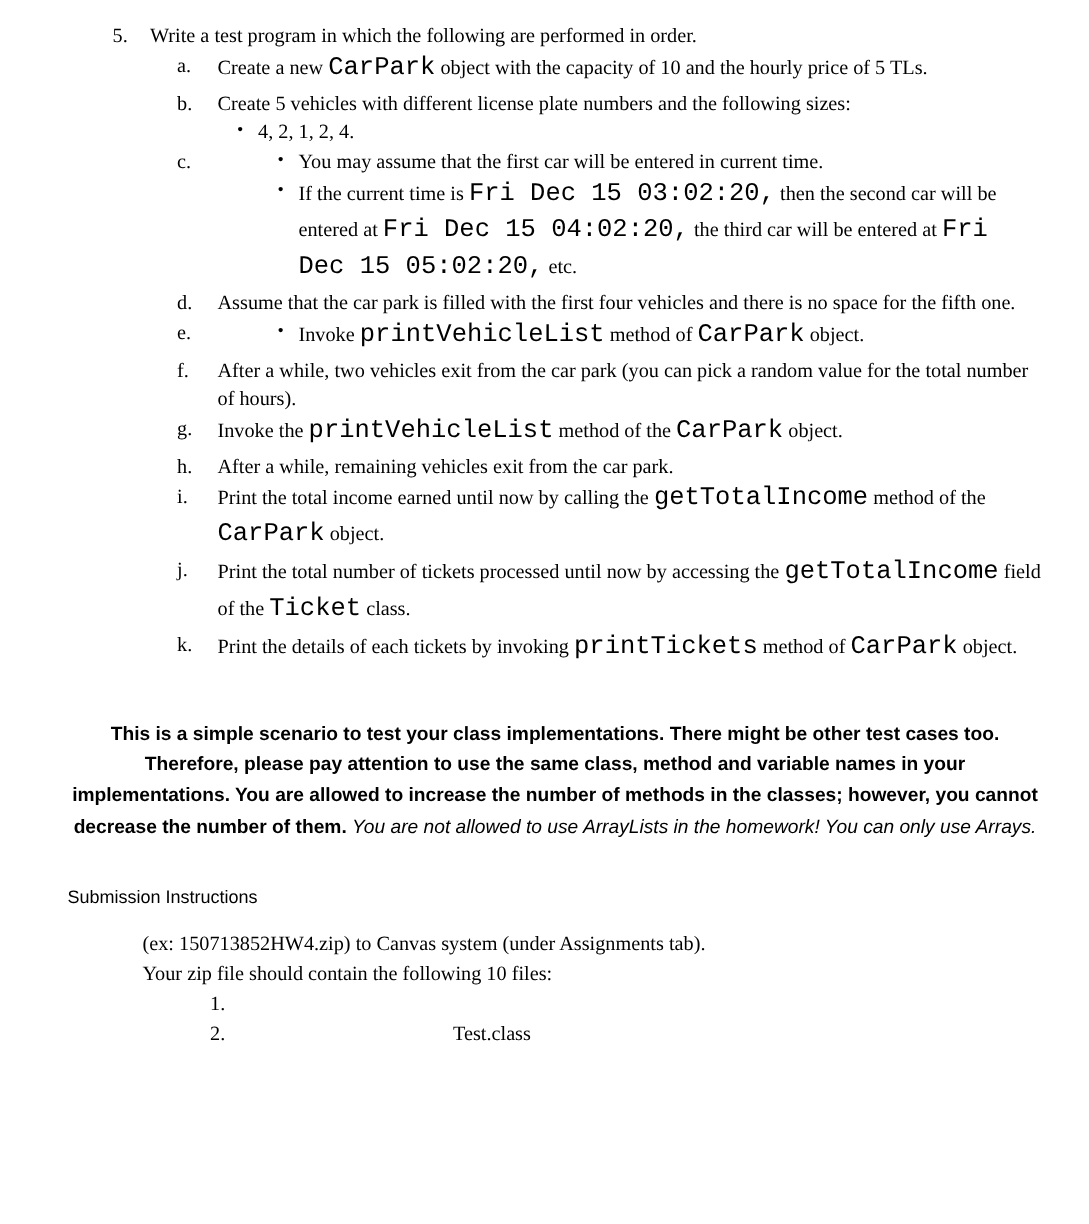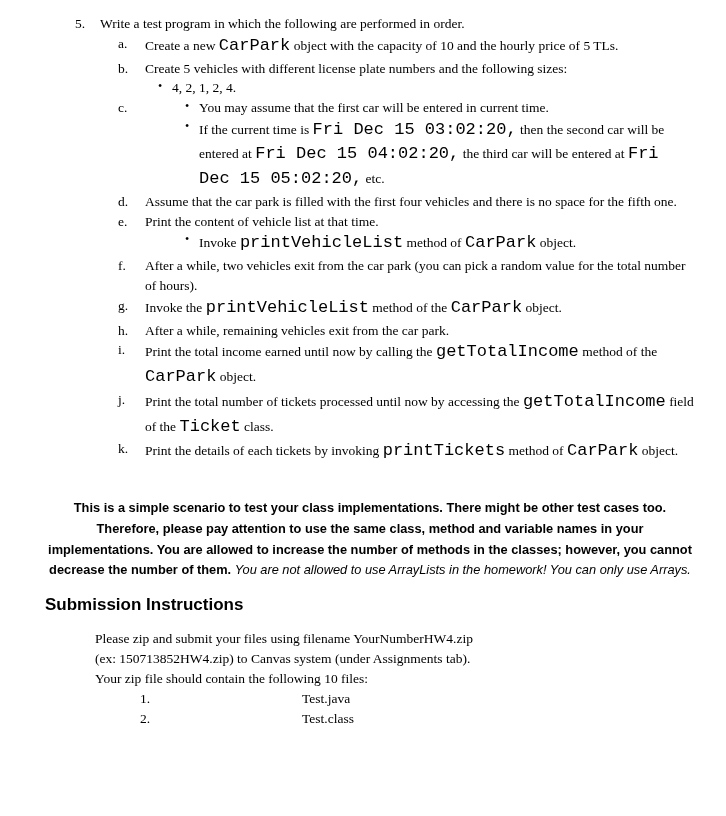--- a/index.html
+++ b/index.html
@@ -41,24 +41,24 @@
     font-family: "Liberation Sans", sans-serif;
     font-size: 12.8px;
     line-height: 1.62;
     font-style: normal;
     text-align: center;
   }
   .note b { font-weight: 700; }
   .note i { font-weight: 400; font-style: italic; }
   
   .sub-heading {
-    margin-top: 14px;
+    margin-top: 30px;
     font-family: "Liberation Sans", sans-serif;
-    font-size: 17px;
-    font-weight: 700;
+    font-size: 12px;
+    font-weight: 400;
   }
   .sub-body { margin-top: 14px; margin-left: 50px; font-size: 13.5px; line-height: 1.48; }
   .file-list { margin-left: 45px; }
   .file-item { display: flex; }
   .file-label { width: 22px; flex: 0 0 22px; }
   .file-content { flex: 1; }
   .file-line2 { margin-left: 140px; }
 </style>
 </head>
 <body>
@@ -102,21 +102,20 @@
         </div>
         <div class="sub-item">
           <span class="item-label">d.</span>
           <div class="item-content">
             <div><span>Assume that the car park is filled with the first four vehicles and there is no space for the fifth one.</span></div>
           </div>
         </div>
         <div class="sub-item">
           <span class="item-label">e.</span>
           <div class="item-content">
-            <div><span>Print the content of vehicle list at that time.</span></div>
             <div class="bullet-row ind2">
               <span class="bullet-marker">•</span>
               <div class="bullet-text"><span>Invoke </span><span class="code">printVehicleList</span><span> method of </span><span class="code">CarPark</span><span> object.</span></div>
             </div>
           </div>
         </div>
         <div class="sub-item">
           <span class="item-label">f.</span>
           <div class="item-content">
             <div><span>After a while, two vehicles exit from the car park (you can pick a random value for the total number of hours).</span></div>
@@ -154,29 +153,27 @@
         </div>
       </div>
   </div>
 
   <p class="note"><b>This is a simple scenario to test your class implementations. There might be other test cases too. Therefore, please pay attention to use the same class, method and variable names in your implementations. You are allowed to increase the number of methods in the classes; however, you cannot decrease the number of them. </b><i>You are not allowed to use ArrayLists in the homework! You can only use Arrays.</i></p>
 
   <div class="sub-heading">Submission Instructions</div>
 
   <div class="sub-body">
     <div id="intro-lines">
-        <div>Please zip and submit your files using filename YourNumberHW4.zip</div>
         <div>(ex: 150713852HW4.zip) to Canvas system (under Assignments tab).</div>
         <div>Your zip file should contain the following 10 files:</div>
       </div>
     <div id="file-list" class="file-list">
         <div class="file-item">
           <span class="file-label">1.</span>
           <div class="file-content">
-            <div class="file-line2">Test.java</div>
           </div>
         </div>
         <div class="file-item">
           <span class="file-label">2.</span>
           <div class="file-content">
             <div class="file-line2">Test.class</div>
           </div>
         </div>
       </div>
   </div>

